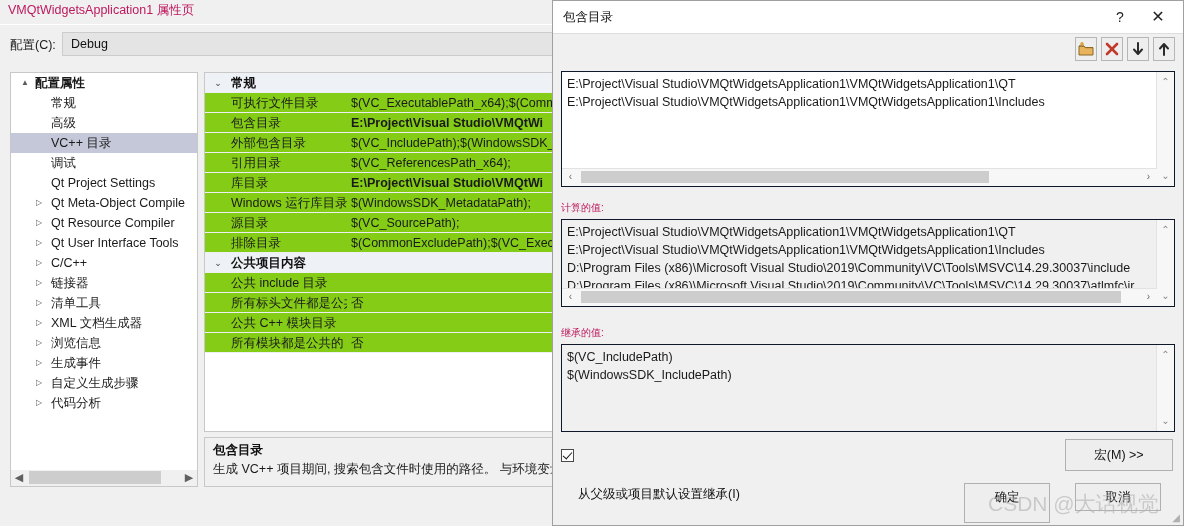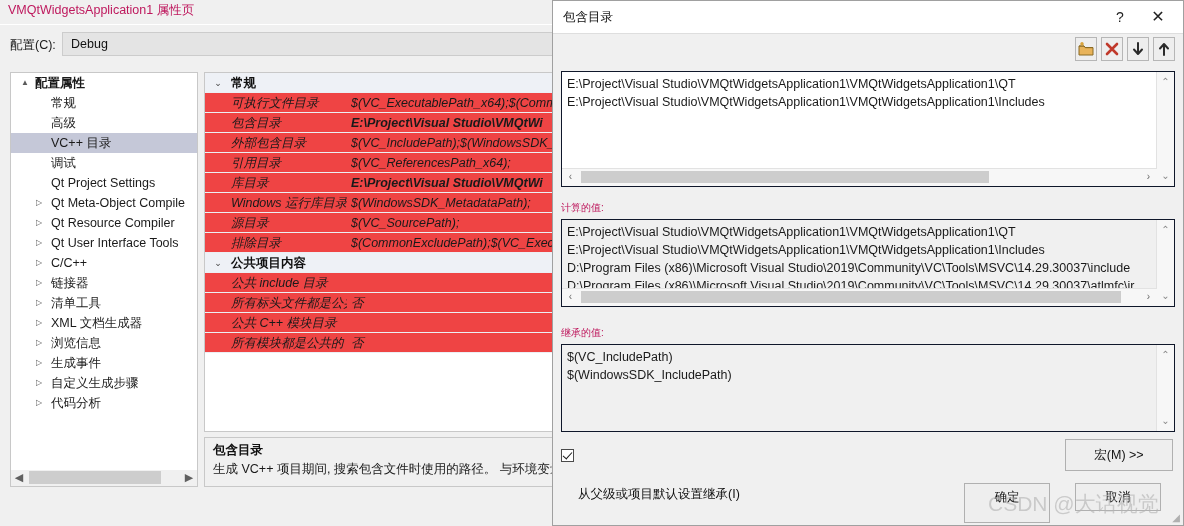--- a/index.html
+++ b/index.html
@@ -50,21 +50,21 @@
   .tree-hscroll .arrow-r{right:0;}
   .tree-hscroll .thumb{position:absolute;left:18px;top:1px;width:132px;height:13px;background:#cdcdcd;}
 
   
   .grid{
     position:absolute;left:204px;top:72px;width:352px;height:360px;
     background:#ffffff;border:1px solid #c8c8c8;box-sizing:border-box;overflow:hidden;
   }
   .grow{position:relative;height:20px;line-height:20px;white-space:nowrap;}
   .grow.cat{background:#eef1f6;}
-  .grow.alt{background:#ef4444;font-style:italic;}
+  .grow.alt{background:#84cc16;}
   .grow .exp{position:absolute;left:6px;top:0;width:14px;text-align:center;font-size:9px;color:#444;line-height:20px;}
   .grow .cat-name{position:absolute;left:26px;top:0;font-weight:bold;font-size:12.5px;color:#111;}
   .grow .pname{position:absolute;left:26px;top:0;font-size:12.5px;color:#1a1a1a;overflow:hidden;width:116px;}
   .grow .pval{position:absolute;left:146px;top:0;font-size:12.5px;color:#1a1a1a;overflow:hidden;width:260px;}
   .grow .pval.b{font-weight:bold;}
   .grow .sep{position:absolute;left:0;bottom:0;width:352px;height:1px;background:#eceff4;}
 
   
   .descpane{
     position:absolute;left:204px;top:437px;width:352px;height:50px;

